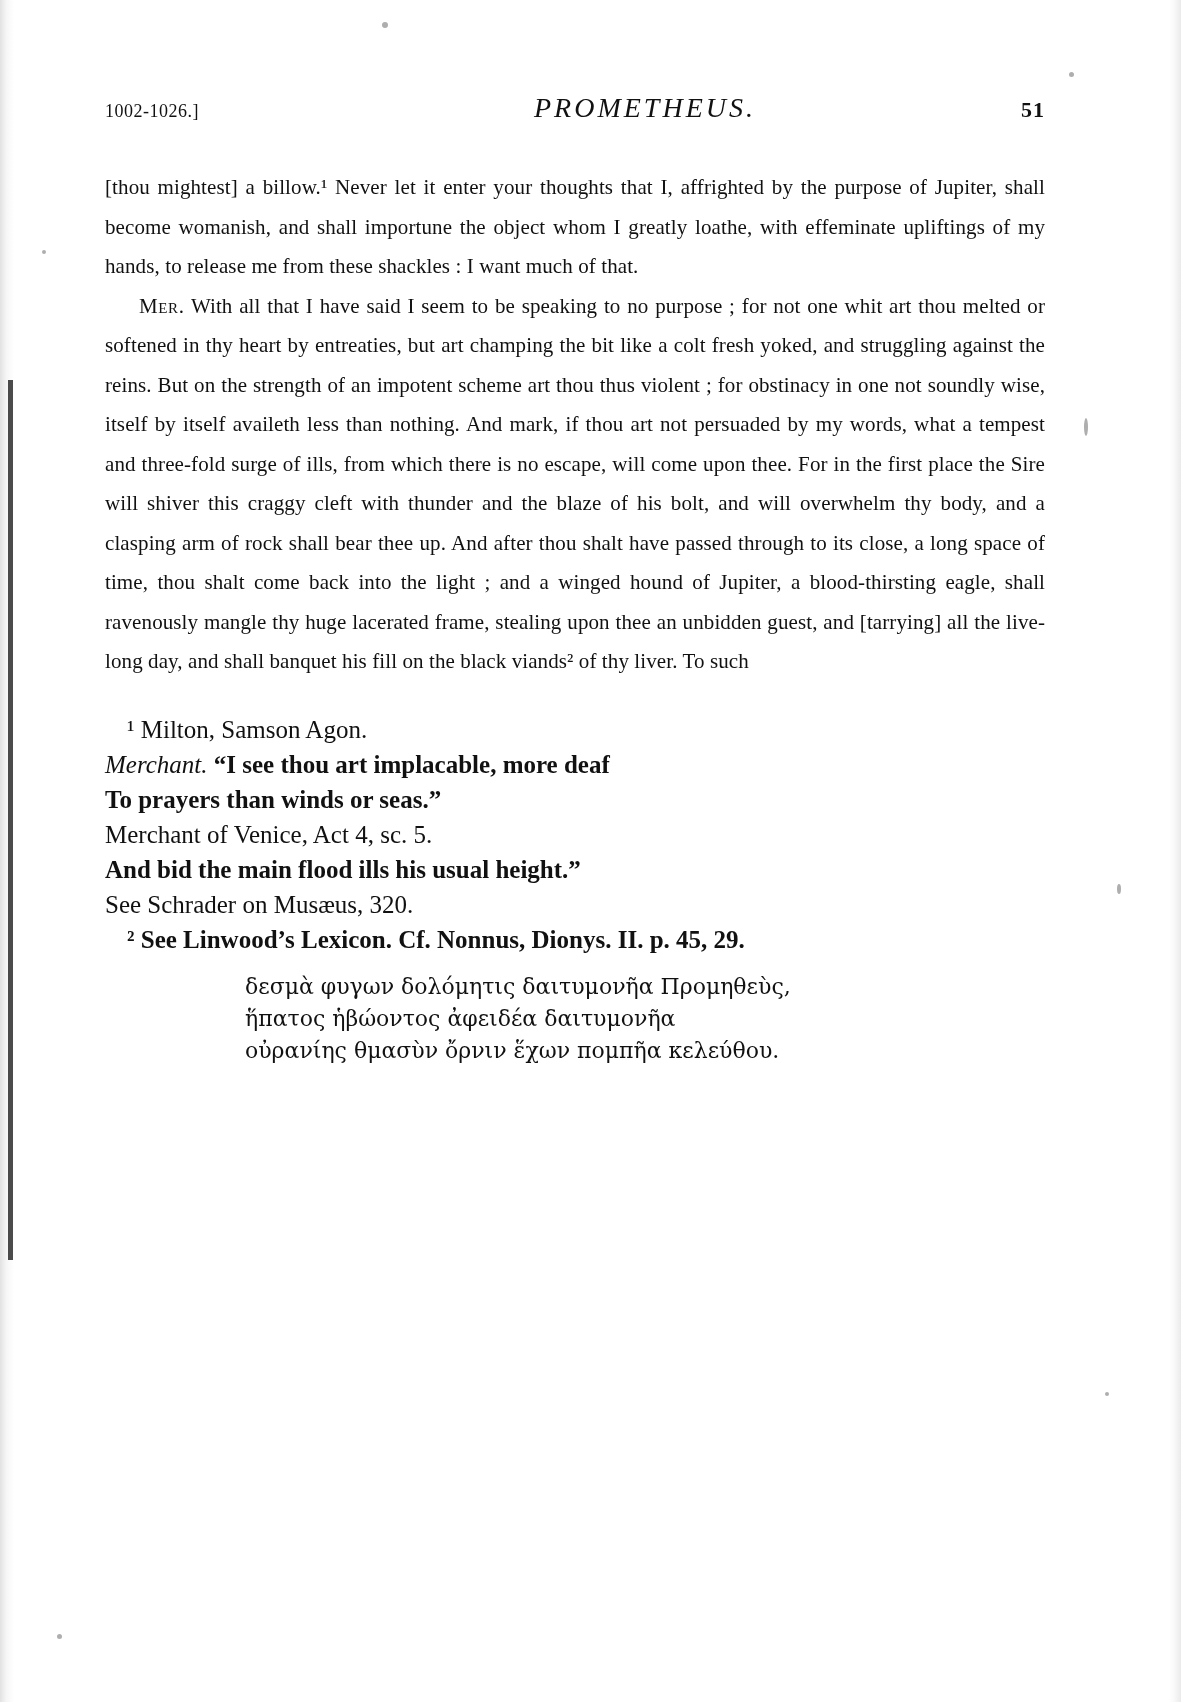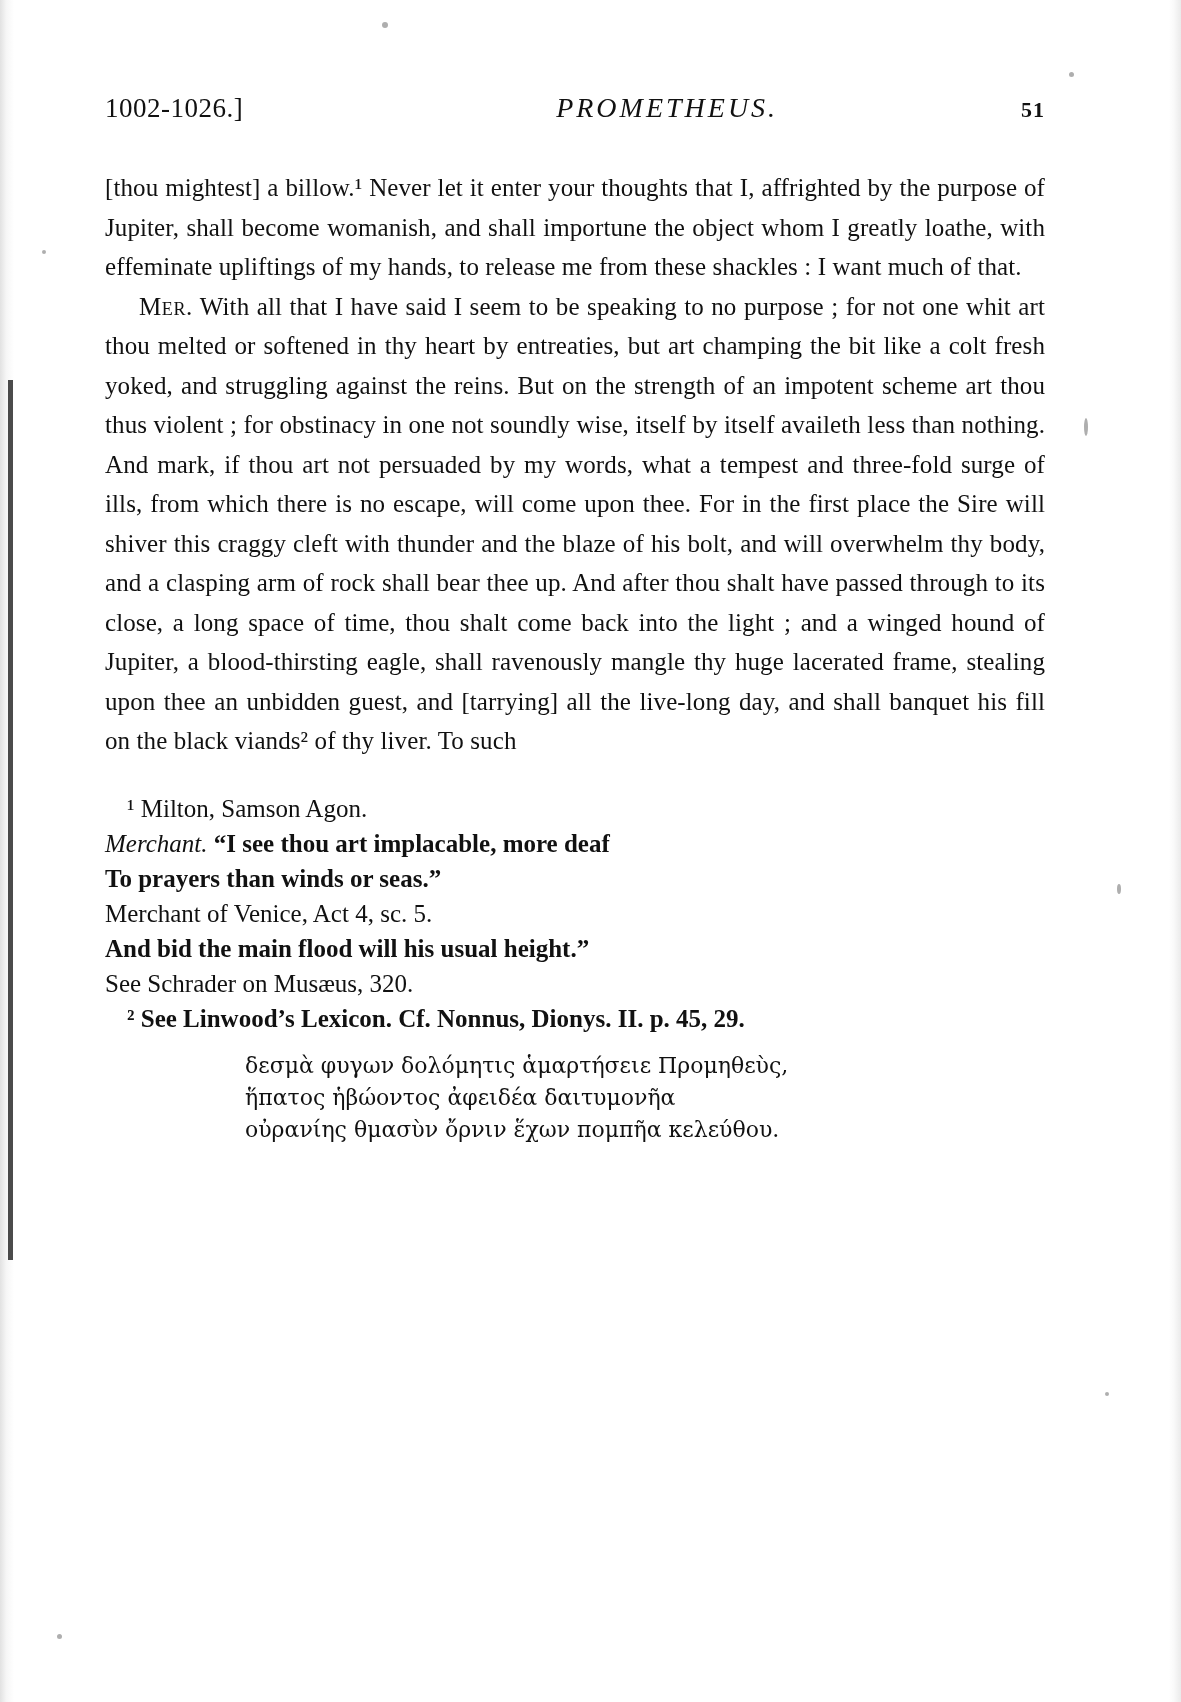--- a/index.html
+++ b/index.html
@@ -64,38 +64,38 @@
   
   .header-row {
     display: flex;
     align-items: baseline;
     justify-content: space-between;
     font-size: 25px;
     letter-spacing: .5px;
     margin-bottom: 44px;
   }
   .header-lines {
-    font-size: 27px;
+    font-size: 18px;
   }
   .header-title {
     font-size: 28px;
     letter-spacing: 3px;
     margin-left: 70px;
     font-style: italic;
   }
   .header-page {
     font-size: 22px;
     letter-spacing: 1px;
     font-weight: bold;
   }
 
   
   .body-block p {
     margin: 0;
-    font-size: 25px;
+    font-size: 21px;
     line-height: 39.5px;
     text-align: justify;
     text-justify: inter-word;
     letter-spacing: .1px;
   }
   .body-block p.indent {
     text-indent: 34px;
   }
   .smallcaps {
     font-variant: small-caps;
@@ -181,27 +181,27 @@
 
     <div class="notes">
 
       <p class="note-line note-1"><span>¹</span> <span>Milton, Samson Agon.</span></p>
 
       <p class="note-line quote-block"><span class="q-ital">Merchant.</span> <span>“I see thou art implacable, more deaf</span></p>
       <p class="note-line quote-block quote-indent">To prayers than winds or seas.”</p>
 
       <p class="note-line flush">Merchant of Venice, Act 4, sc. 5.</p>
 
-      <p class="note-line quote2b">And bid the main flood will his usual height.”</p>
+      <p class="note-line quote2b">And bid the main flood ills his usual height.”</p>
 
       <p class="note-line flush">See Schrader on Musæus, 320.</p>
 
       <p class="note-line note-2"><span>²</span> <span>See Linwood’s Lexicon.   Cf. Nonnus, Dionys. II. p. 45, 29.</span></p>
 
       <div class="greek">
-        <div>δεσμὰ φυγων δολόμητις ἁμαρτήσειε Προμηθεὺς,</div>
+        <div>δεσμὰ φυγων δολόμητις δαιτυμονῆα Προμηθεὺς,</div>
         <div>ἥπατος ἡβώοντος ἀφειδέα δαιτυμονῆα</div>
         <div>οὐρανίης θμασὺν ὄρνιν ἕχων πομπῆα κελεύθου.</div>
       </div>
 
     </div>
   </div>
 </div>
 
 </body></html>

